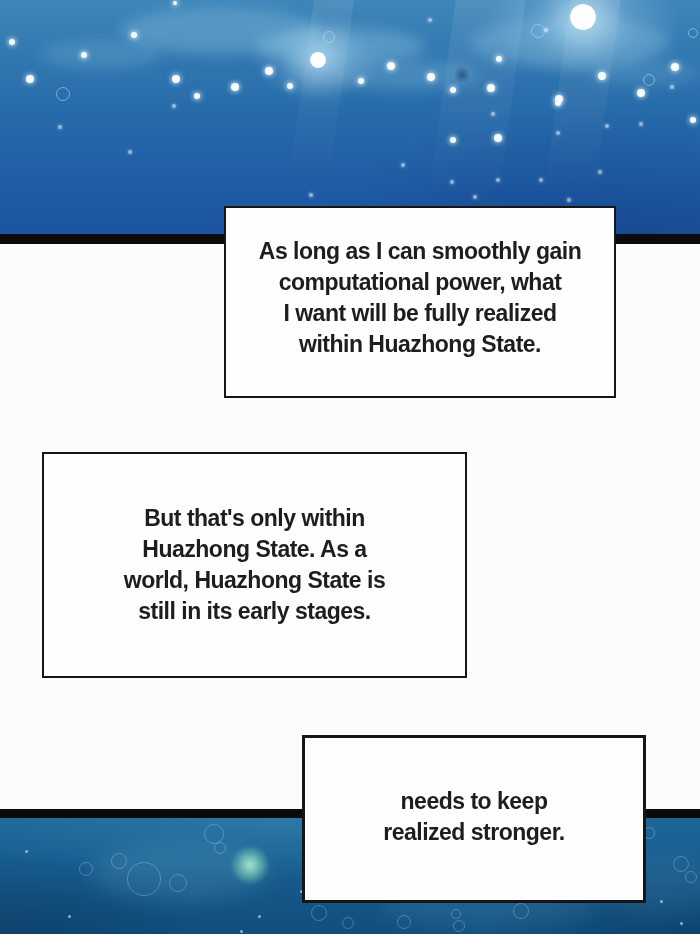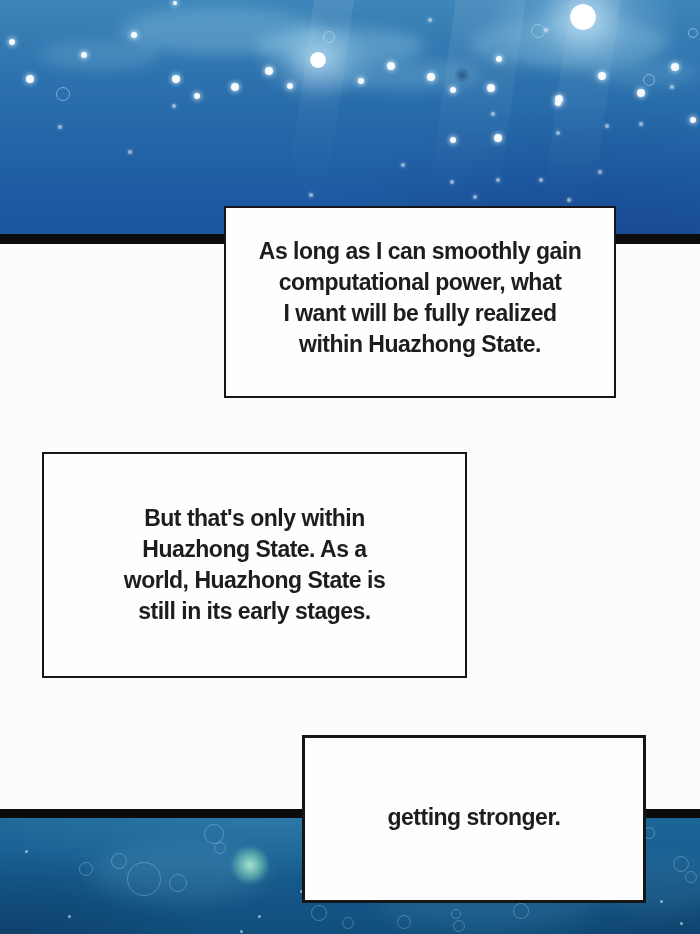--- a/index.html
+++ b/index.html
@@ -251,17 +251,18 @@
     <div class="speech-text">
       <span class="line">As long as I can smoothly gain</span>
       <span class="line">computational power, what</span>
       <span class="line">I want will be fully realized</span>
       <span class="line">within Huazhong State.</span>
     </div>
   </div>
 
   <div class="speech speech-3">
     <div class="speech-text">
-      <span class="line">getting stronger.</span>
+      <span class="line">needs to keep</span>
+      <span class="line">realized stronger.</span>
     </div>
   </div>
 
 </div>
 
 </body></html>

